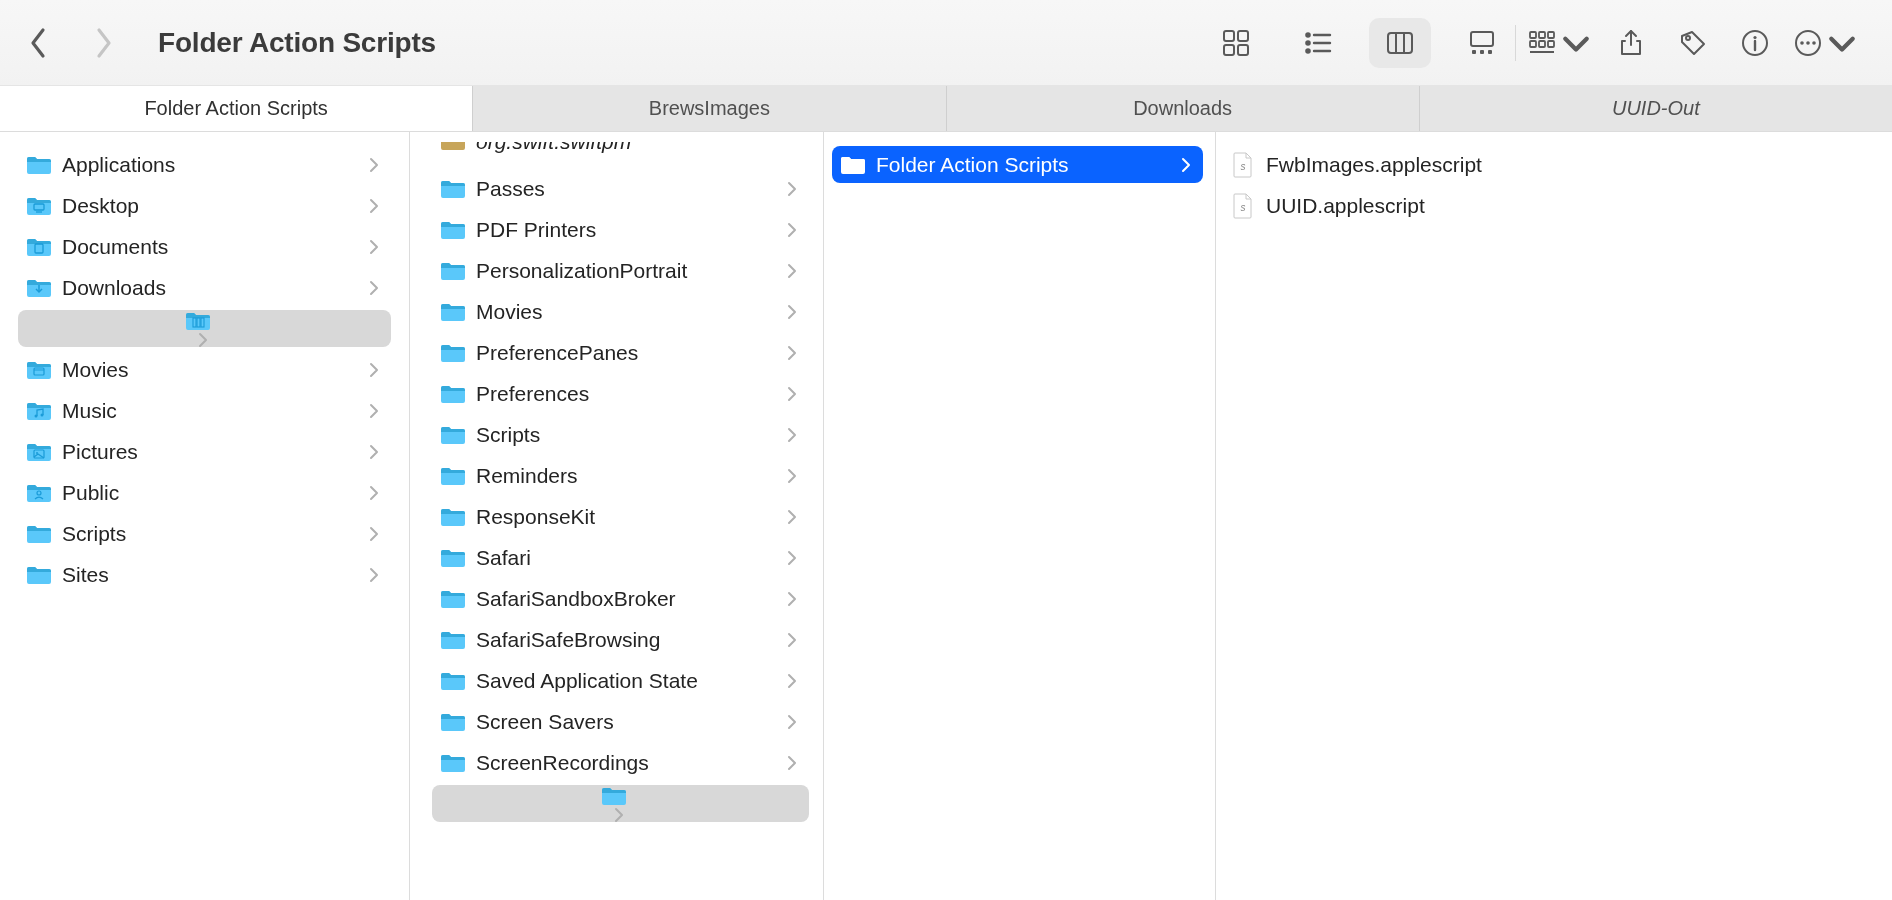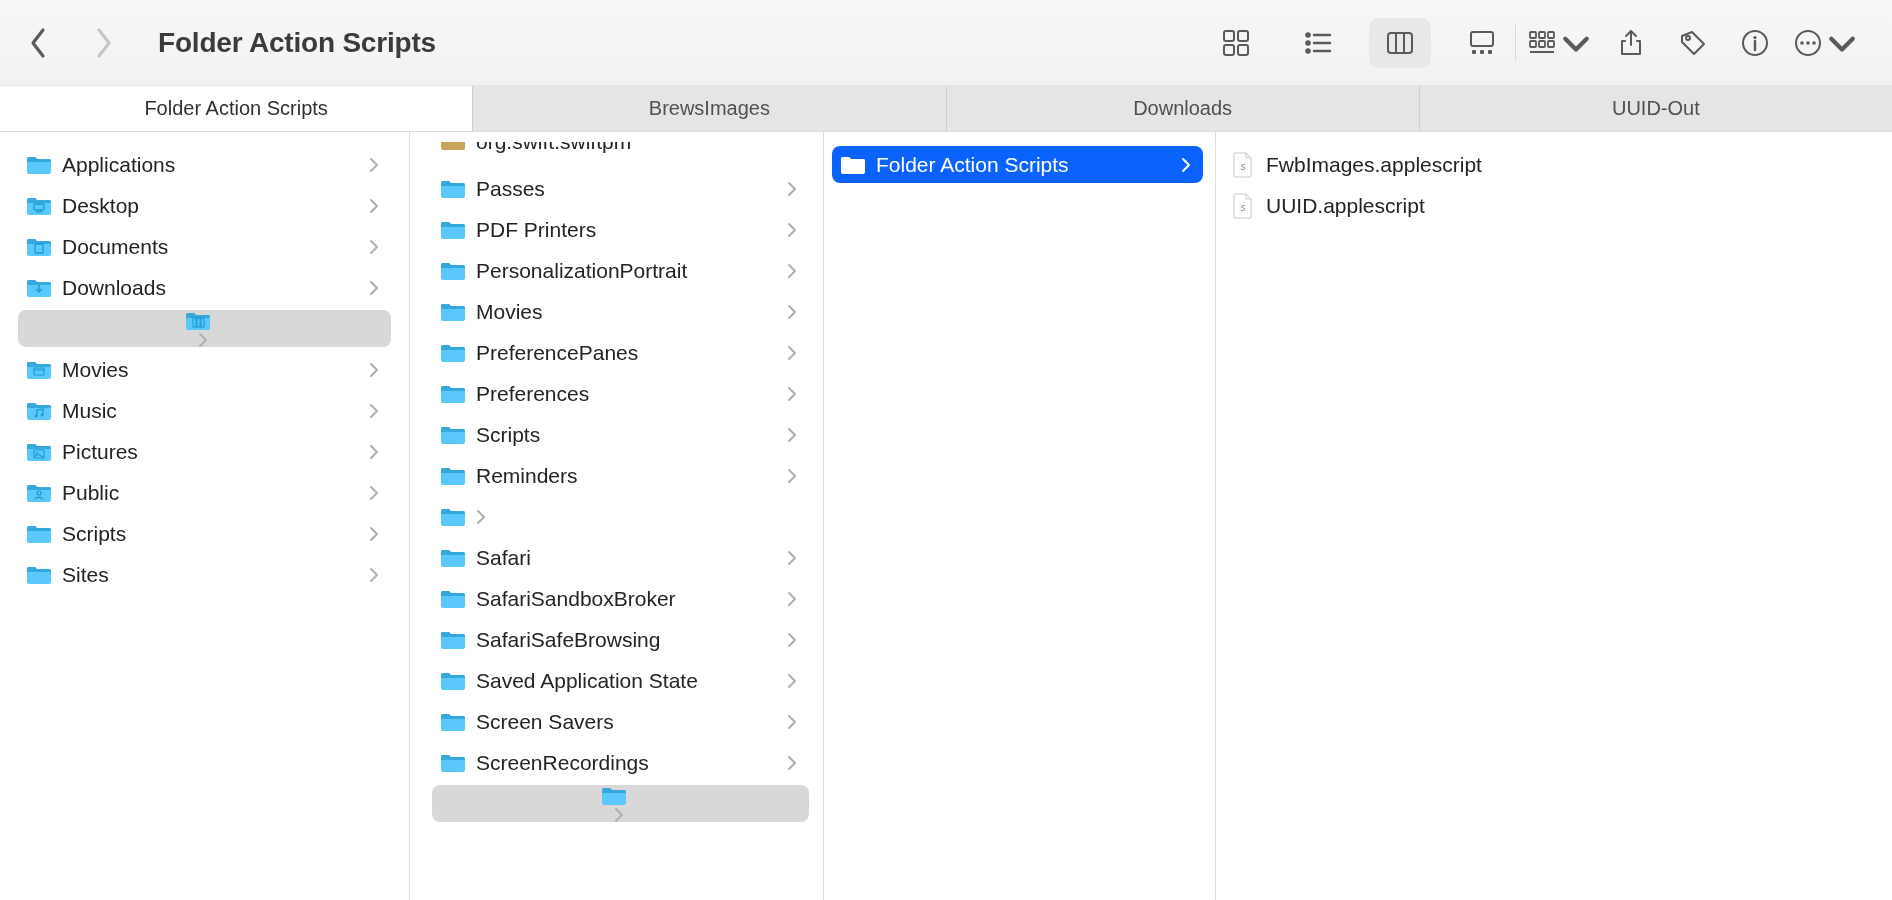--- a/index.html
+++ b/index.html
@@ -11,21 +11,21 @@
   .spacer{flex:1;}
   .tb-group{display:flex;align-items:center;gap:20px;}
   .tb-btn{width:62px;height:50px;border-radius:10px;display:flex;align-items:center;justify-content:center;}
   .tb-btn svg{width:30px;height:30px;display:block;}
   .tb-btn.active{background:#e8e8e8;}
   .tb-sep{width:1px;height:36px;background:#d8d8d8;margin:0 2px;}
   .group-dd{display:flex;align-items:center;gap:4px;}
   .chev-sm{width:14px;height:14px;}
   .tabs{height:46px;display:flex;border-bottom:1px solid #dcdcdc;}
   .tab{flex:1;display:flex;align-items:center;justify-content:center;font-size:20px;color:#505050;border-right:1px solid #cfcfcf;background:#e5e5e5;}
-  .tab:last-child{border-right:none;}
+  .tab:last-child{border-right:none;font-style:italic;}
   .tab.active{background:#fff;color:#303030;}
   .columns{display:flex;height:calc(100% - 86px - 46px);}
   .col{border-right:1px solid #dcdcdc;overflow:hidden;padding-top:10px;}
   .col:last-child{border-right:none;}
   .c1{width:410px;}
   .c2{width:414px;}
   .c3{width:392px;}
   .c4{flex:1;}
   .row{height:37px;margin:4px 18px 0 18px;padding:0 12px 0 8px;display:flex;align-items:center;border-radius:8px;font-size:21px;color:#242424;}
   .row.sel-gray{background:#d8d8d8;flex-direction:column;}
@@ -33,21 +33,21 @@
   .row.sel-blue{background:#0a63ff;color:#fff;}
   .c3 .row{margin-left:8px;margin-right:12px;}
   .c3 .row.sel-blue{margin-left:8px;margin-right:12px;}
   .c4 .row{margin-left:8px;}
   .c2 .row{margin-left:22px;margin-right:14px;}
   .ficon{width:26px;height:22px;margin-right:10px;flex-shrink:0;}
   .fname{flex:1;white-space:nowrap;overflow:hidden;text-overflow:ellipsis;}
   .row-chevron{width:10px;height:16px;flex-shrink:0;}
   .script-icon{width:22px;height:26px;margin-right:12px;flex-shrink:0;display:flex;align-items:center;justify-content:center;}
   .c2 .cut{height:22px;margin:0 22px 6px;padding:0 12px 0 8px;display:flex;align-items:flex-start;border-radius:8px;font-size:21px;color:#242424;overflow:hidden;}
-  .c2 .cut .fname{position:relative;top:-12px;}
+  .c2 .cut .fname{position:relative;top:-12px;font-style:italic;}
   .c2 .cut .ficon{position:relative;top:-12px;}
 </style>
 </head>
 <body>
 
 <div class="toolbar">
   <div class="nav-arrows">
     <div class="nav-arrow">
       <svg viewBox="0 0 22 34">
           <polyline points="15,4 5,17 15,30" fill="none" stroke="#5a5a5a" stroke-width="3.2" stroke-linecap="round" stroke-linejoin="round"></polyline>
@@ -401,20 +401,21 @@
       <svg class="row-chevron" viewBox="0 0 10 16">
           <polyline points="2,2 8,8 2,14" fill="none" stroke="#b0b0b0" stroke-width="2" stroke-linecap="round" stroke-linejoin="round"></polyline>
         </svg>
     </div>
       <div class="row">
       <svg class="ficon" viewBox="0 0 26 22">
     <path d="M1 5 q0-2 2-2 h6 l2 2 h12 q2 0 2 2 v11 q0 2 -2 2 H3 q-2 0 -2 -2 Z" fill="#5ac8fa"></path>
     <path d="M1 5 q0-2 2-2 h6 l2 2 h12 q2 0 2 2 v1 H1 Z" fill="#34aadc"></path>
 
   </svg>
+      <span class="fname">ResponseKit</span>
       <svg class="row-chevron" viewBox="0 0 10 16">
           <polyline points="2,2 8,8 2,14" fill="none" stroke="#b0b0b0" stroke-width="2" stroke-linecap="round" stroke-linejoin="round"></polyline>
         </svg>
     </div>
       <div class="row">
       <svg class="ficon" viewBox="0 0 26 22">
     <path d="M1 5 q0-2 2-2 h6 l2 2 h12 q2 0 2 2 v11 q0 2 -2 2 H3 q-2 0 -2 -2 Z" fill="#5ac8fa"></path>
     <path d="M1 5 q0-2 2-2 h6 l2 2 h12 q2 0 2 2 v1 H1 Z" fill="#34aadc"></path>
 
   </svg>

